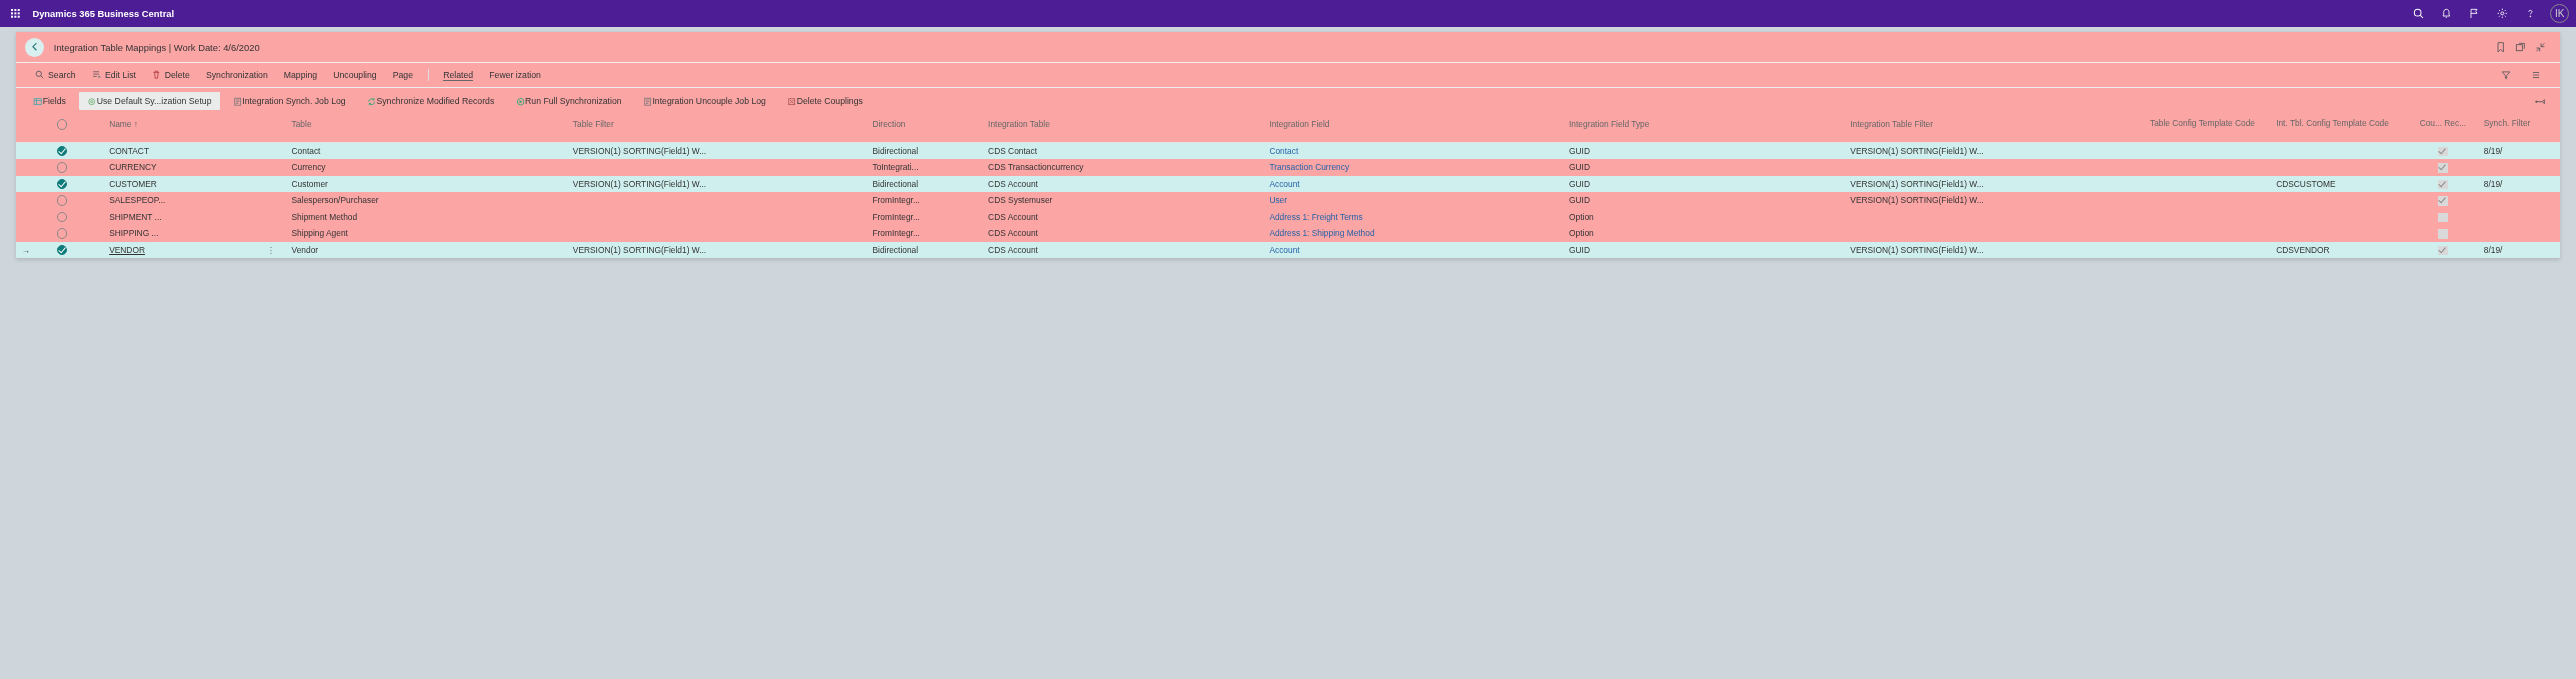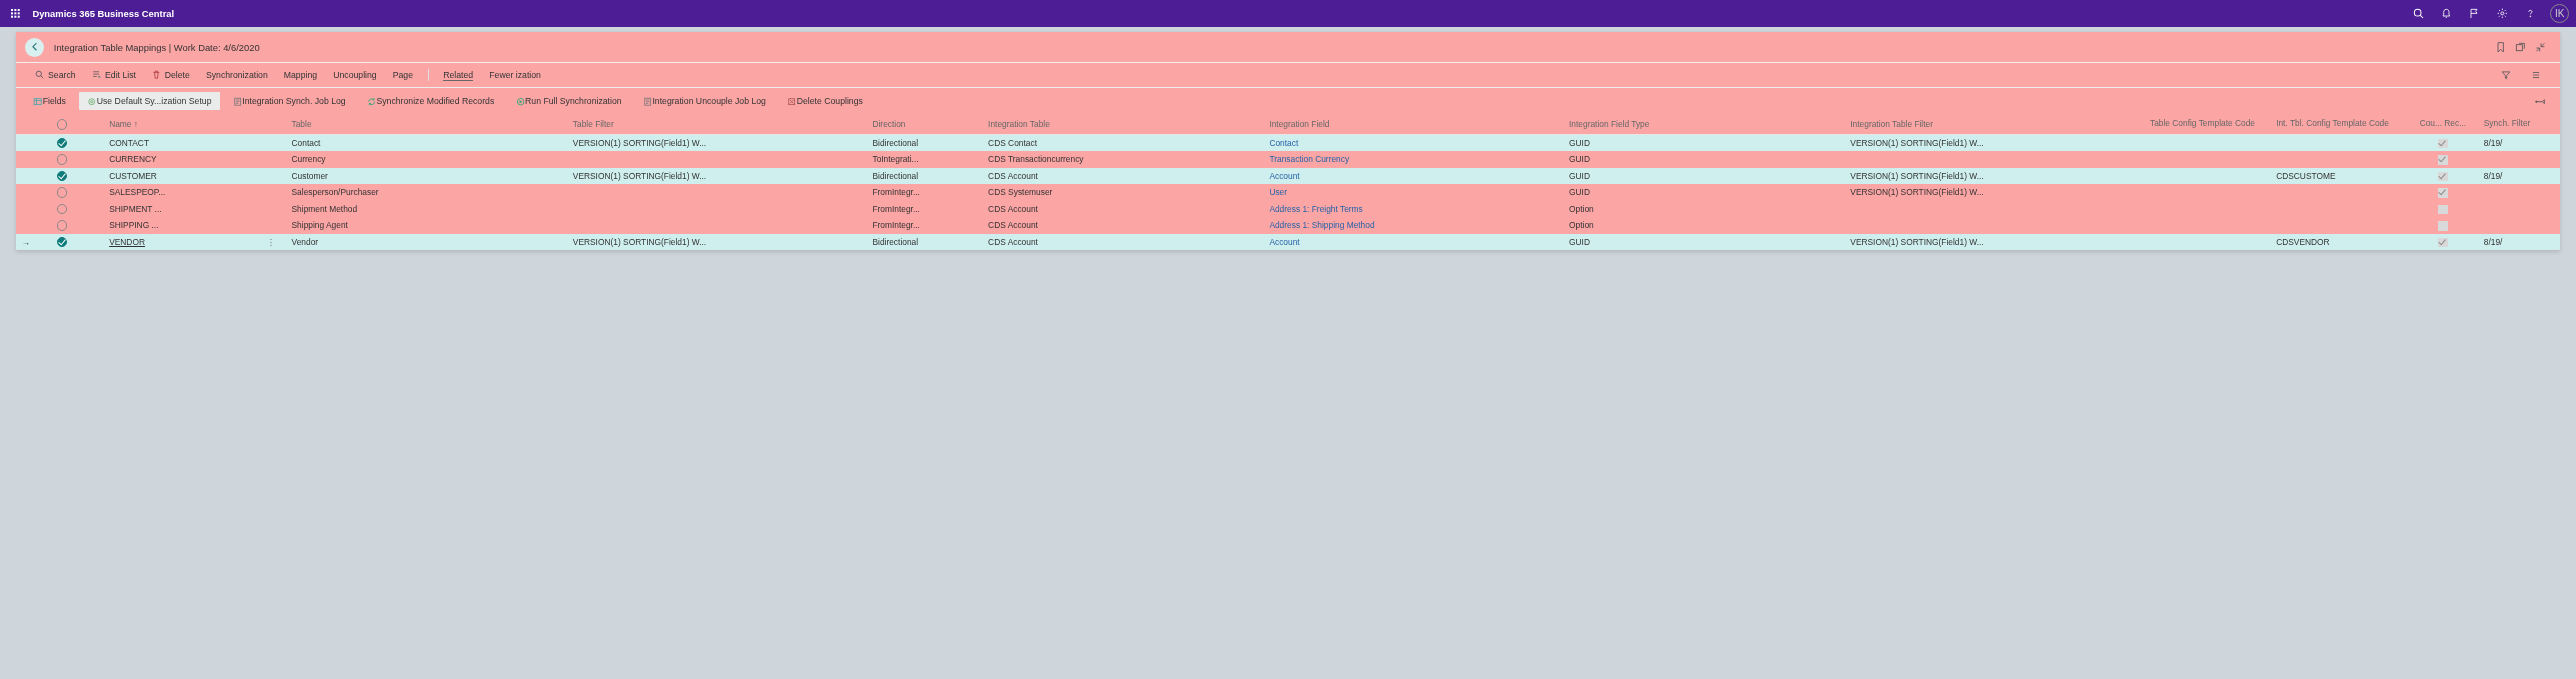--- a/index.html
+++ b/index.html
@@ -37,21 +37,21 @@
   
   .ribbon { display:flex; align-items:center; height: 27px; padding: 0 9.4px; gap: 5.4px; border-top: 0.7px solid #eee; font-size: 8.7px; }
   .ribbon .rb-tab { display:flex; align-items:center; padding: 4px 8px; cursor:pointer; border-radius:1.3px; }
   .ribbon .rb-tab.active { background:#e9eceb; }
   .ribbon .rb-ic { width:9.4px; height:9.4px; }
   .ribbon .pin { margin-left:auto; color:#555; cursor:pointer; padding:2.7px 5.4px; }
 
   
   .grid { width:100%; border-collapse: collapse; table-layout: fixed; }
   .grid th, .grid td { text-align:left; font-size: 8.4px; padding: 2.7px 5.4px; white-space: nowrap; overflow:hidden; text-overflow:ellipsis; vertical-align: middle; height: 13.4px; }
-  .grid thead th { color:#666; font-weight: 400; border-bottom: 0.7px solid #e6e6e6; padding-top:4px; padding-bottom:4px; }
+  .grid thead th { color:#666; font-weight: 400; border-bottom: 0.7px solid #e6e6e6; padding-top:4px; padding-bottom:12px; }
   .grid tbody tr { height: 13.4px; }
   .grid tbody tr.highlight { background: #cfeeee; }
 
   .sel-cell { width:20px; text-align:center; }
   .arrow-cell { width:13.4px; text-align:center; color:#333; }
   .dots-cell { width:9.4px; text-align:center; color:#666; }
 
   .circle { width:10.7px; height:10.7px; border:1px solid #888; border-radius:50%; display:inline-block; vertical-align:middle; }
   .circle.checked { background:#0f7b7b; border-color:#0f7b7b; position:relative; }
   .circle.checked::after { content:""; position:absolute; left:2.7px; top:0.7px; width:3.4px; height:6px; border:solid #fff; border-width:0 1.3px 1.3px 0; transform:rotate(40deg); }

